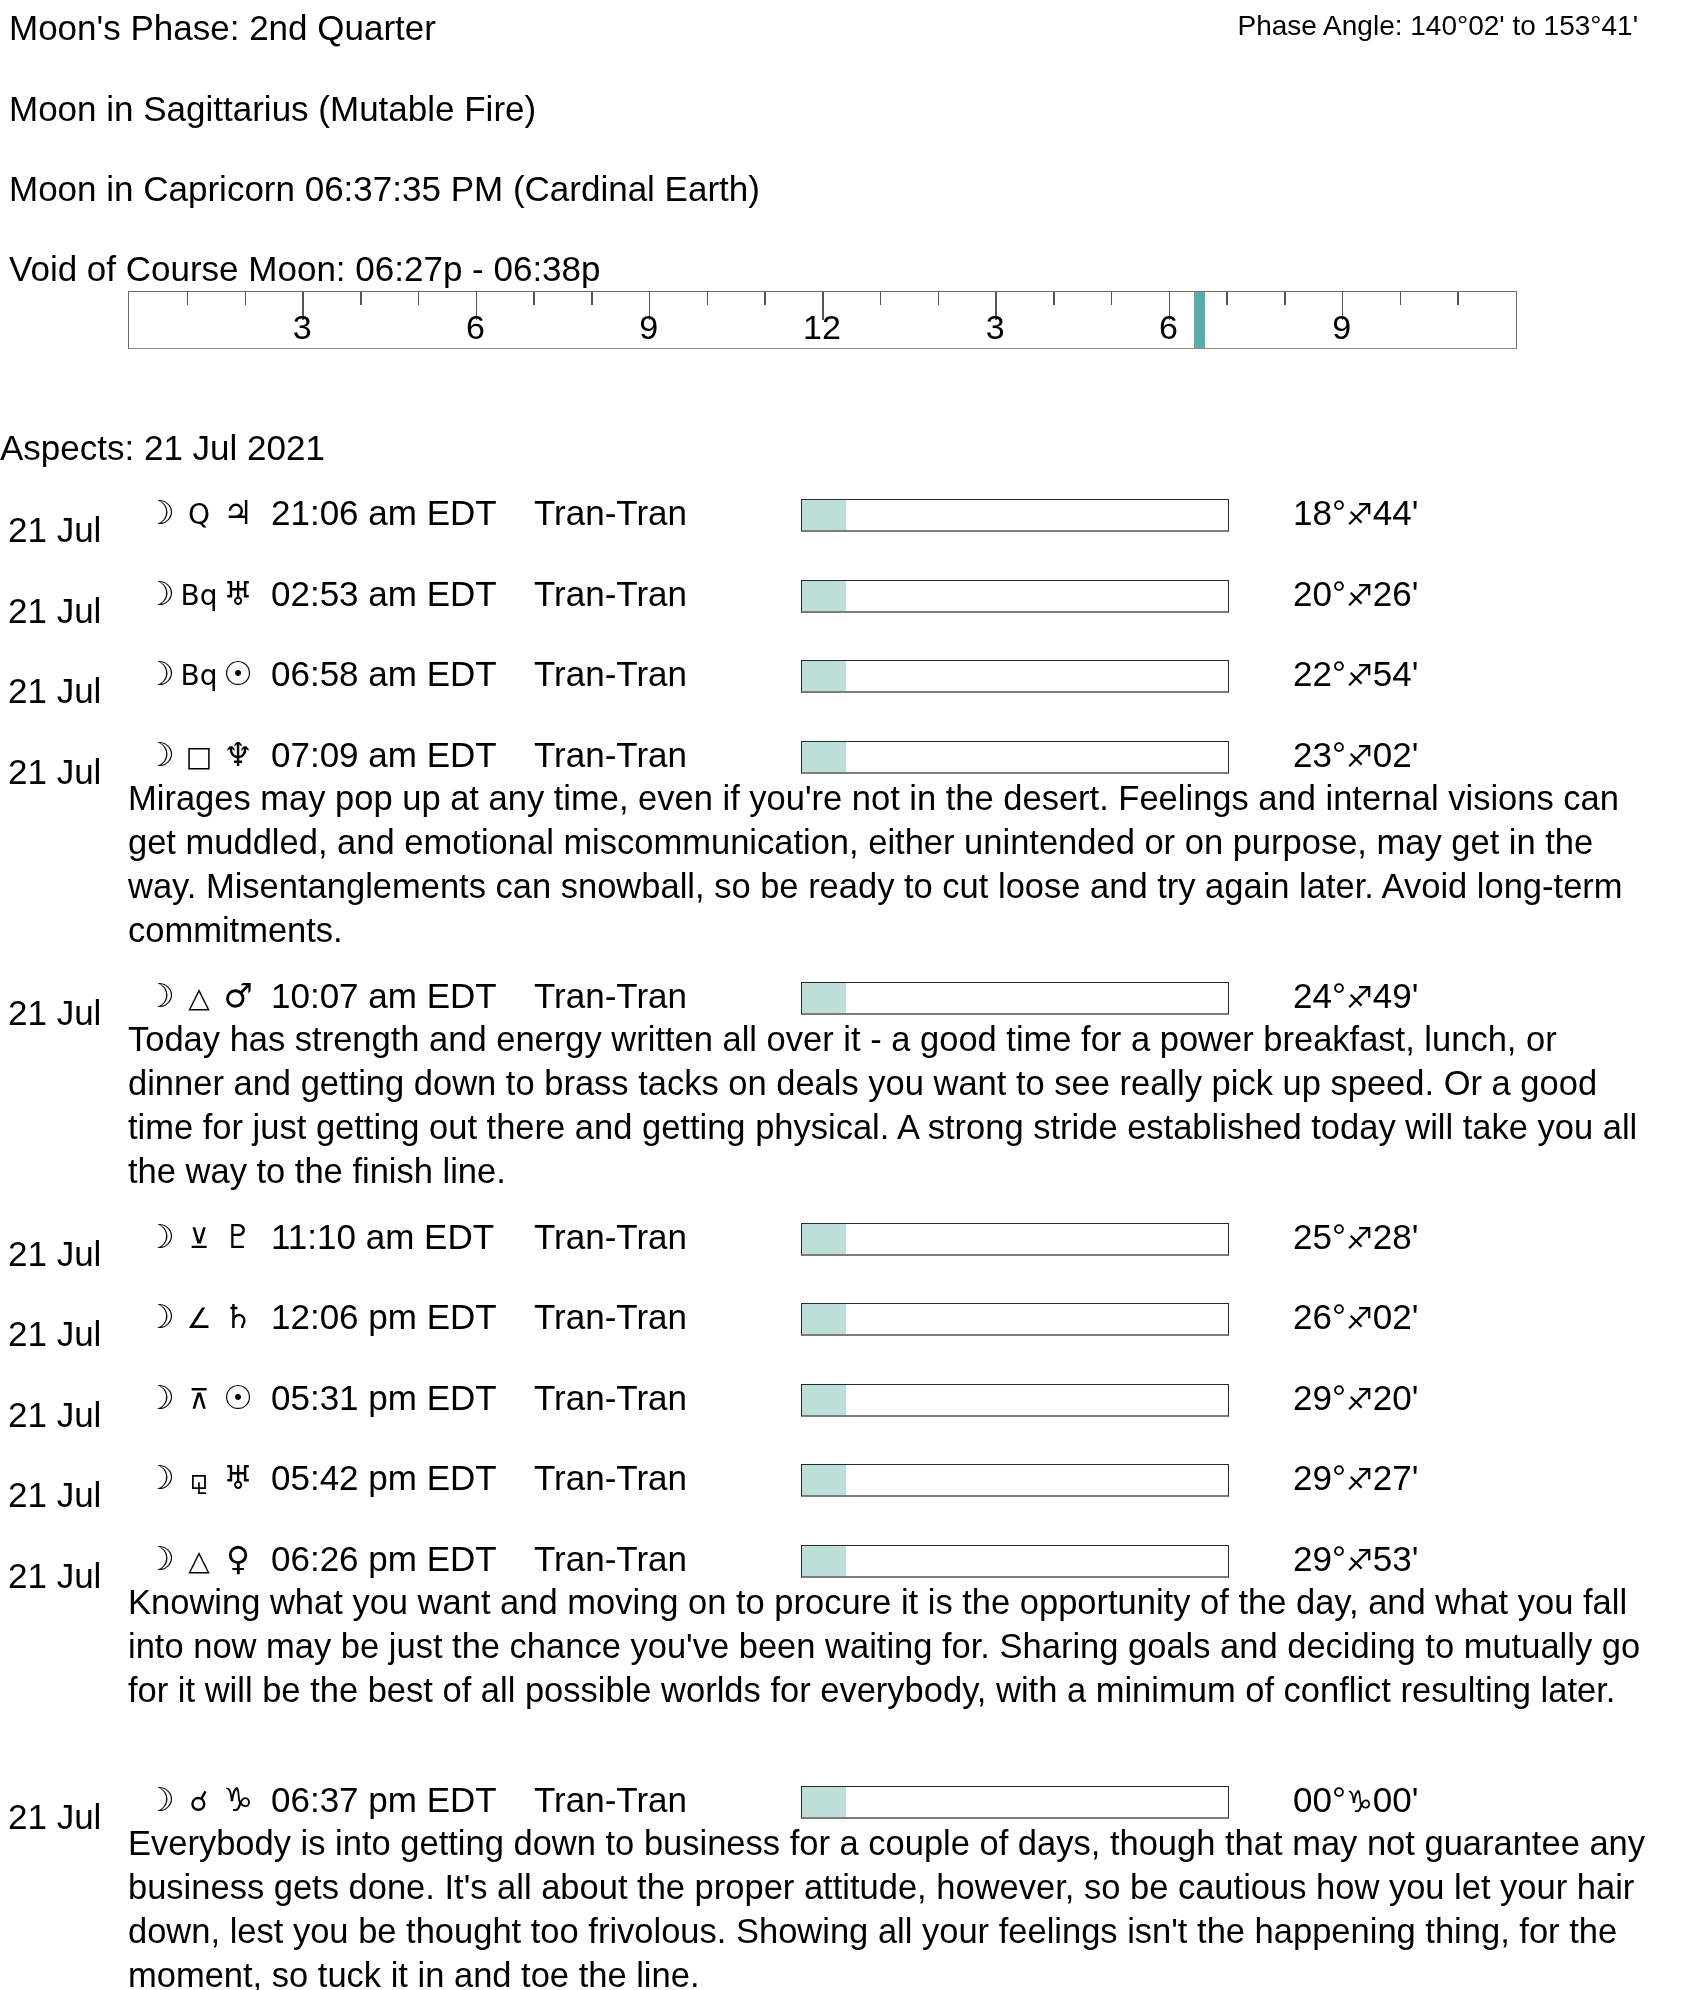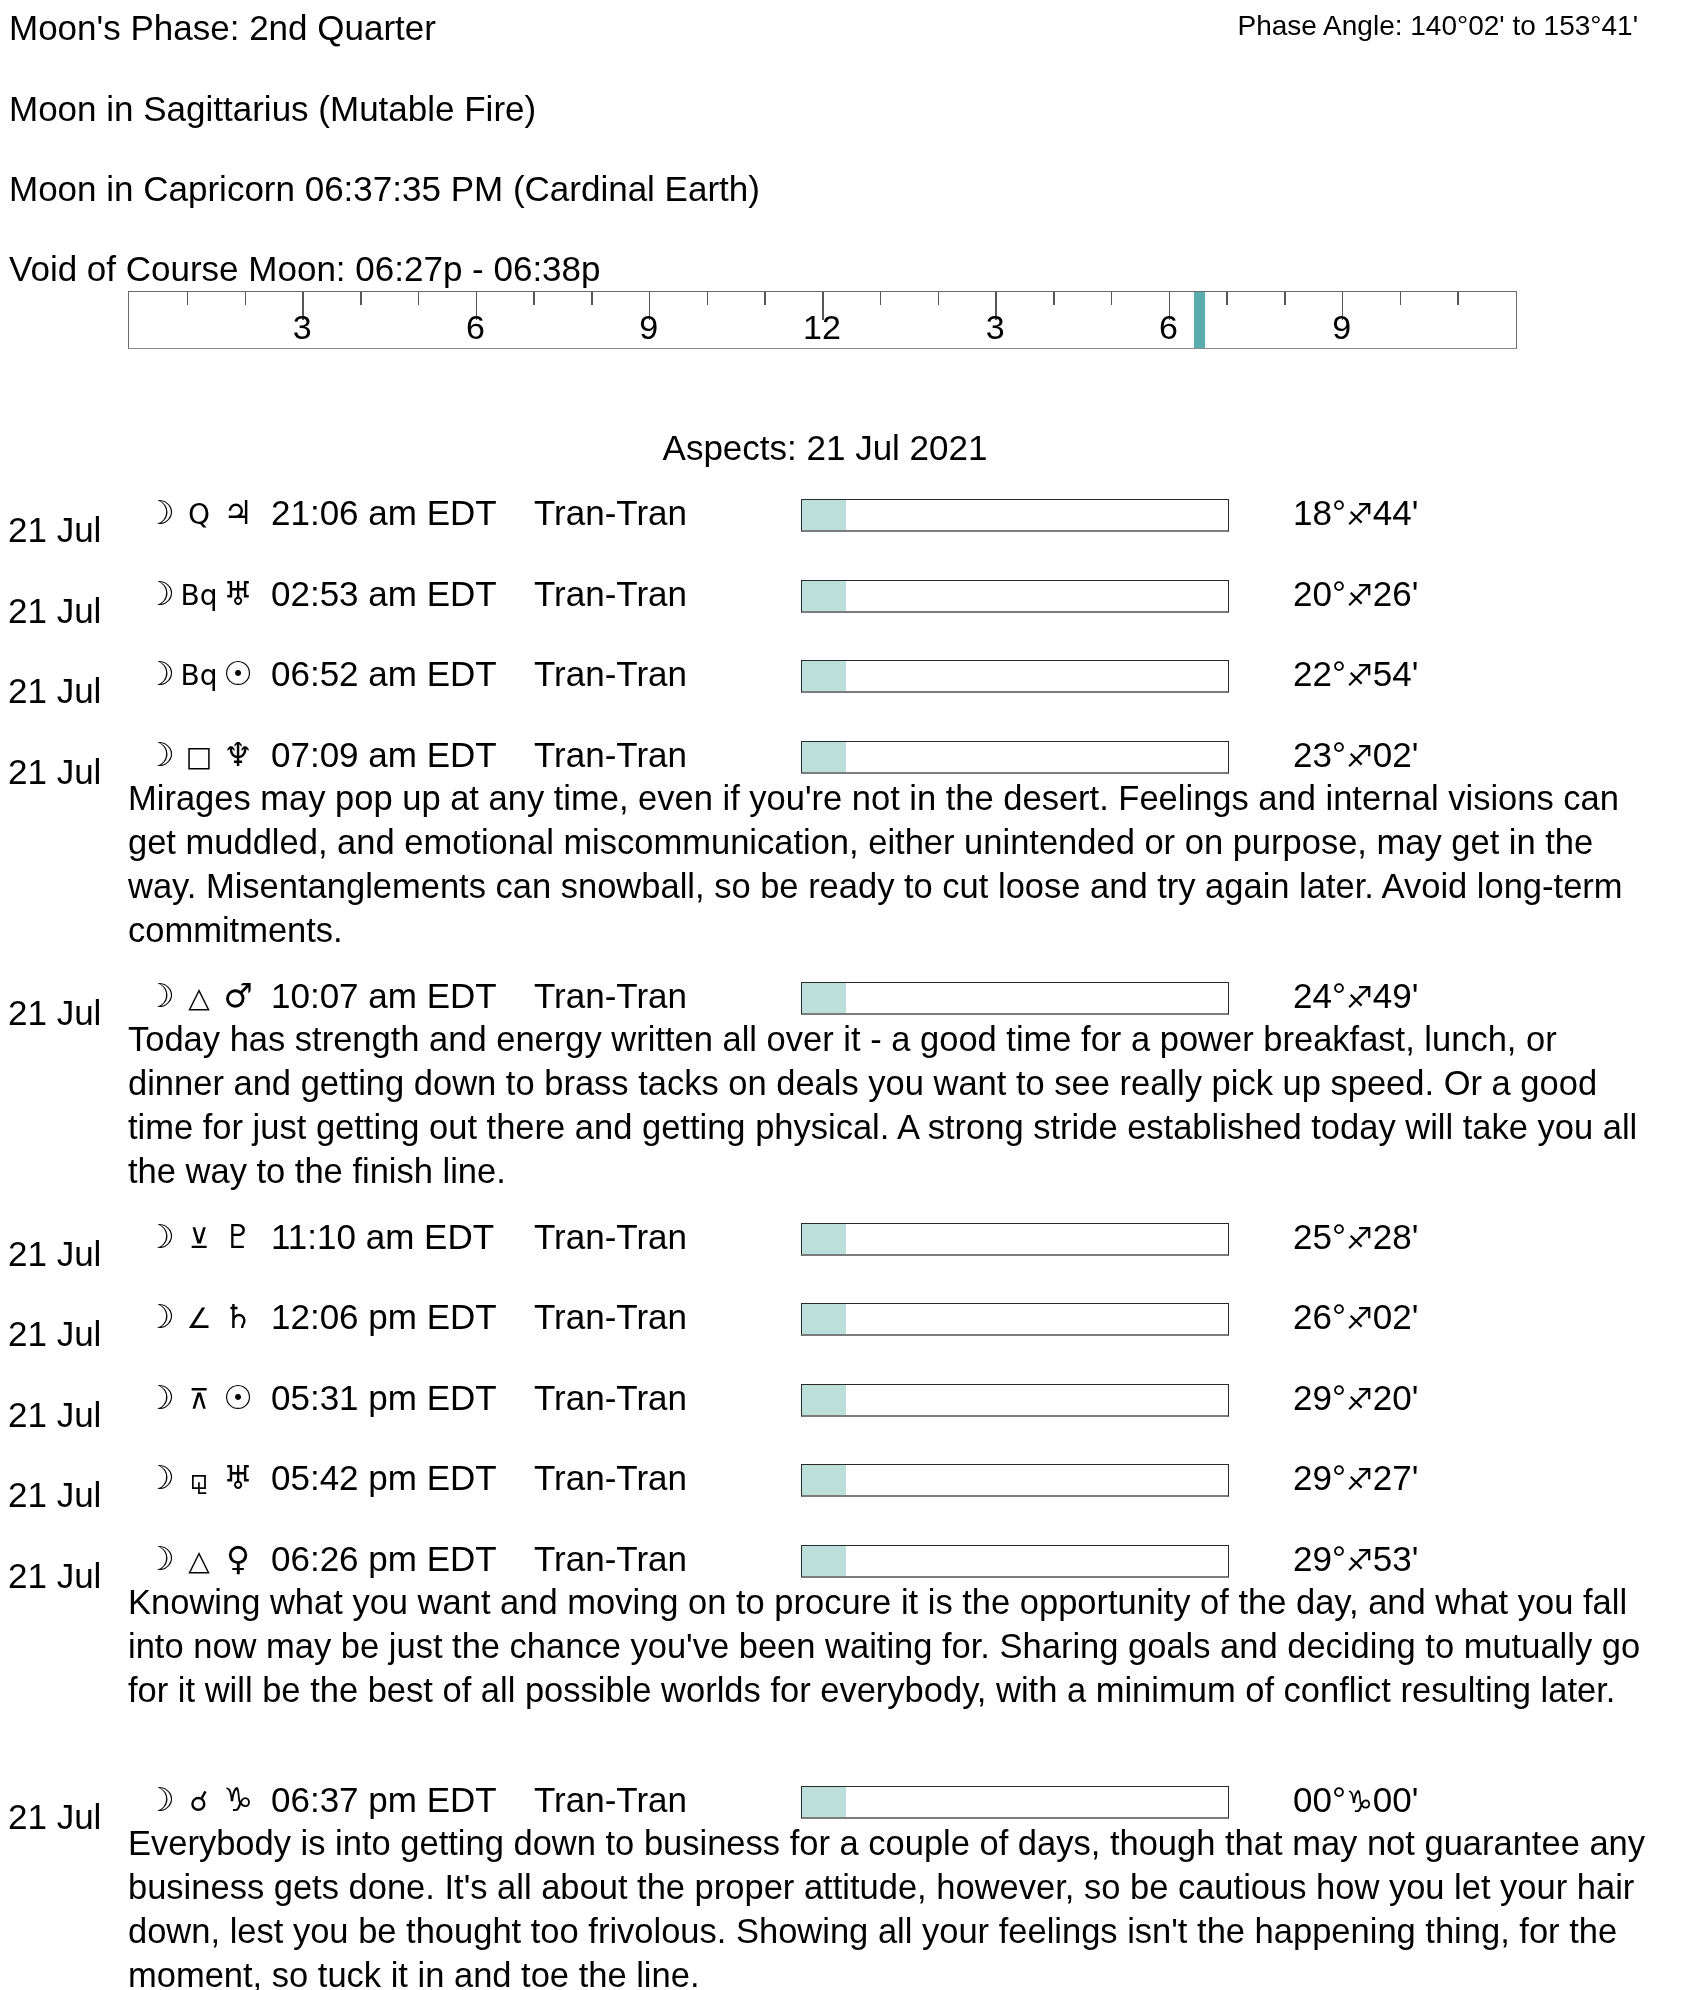--- a/index.html
+++ b/index.html
@@ -7,21 +7,21 @@
          font-family:"Liberation Sans", sans-serif; color:#000; }
   .abs { position:absolute; white-space:nowrap; }
   .hdr { font-size:35px; left:9px; }
   .phase-angle { font-size:28px; right:50px; top:10px; }
   .ruler { position:absolute; left:128px; top:291px; width:1389px; height:58px;
            border:1.5px solid #6b6b6b; border-bottom-color:#8a8a8a; box-sizing:border-box; background:#fff; }
   .tick { position:absolute; top:0; width:1.5px; background:#555; height:13px; }
   .tick.major { height:28px; }
   .tick-label { position:absolute; top:16px; font-size:34px; transform:translateX(-50%); }
   .void-mark { position:absolute; top:0; bottom:0; background:#5aadad; }
-  .aspects-title { font-size:35px; left:0; width:1650px; text-align:center; top:428px; }
+  .aspects-title { font-size:35px; left:0; width:1650px; top:428px; }
   .row { position:absolute; left:0; width:1688px; height:46px; }
   .row .date { position:absolute; left:8px; font-size:35px; top:17px; }
   .row .glyphs { position:absolute; left:140px; top:0; font-size:33px; font-family:"DejaVu Sans", sans-serif; }
   .row .glyphs span { display:inline-block; text-align:center; }
   .g1 { width:40px; }
   .g2 { width:38px; font-size:28px; }
   .g3 { width:40px; }
   .row .time { position:absolute; left:271px; font-size:35px; top:0; }
   .row .ttype { position:absolute; left:534px; font-size:35px; top:0; }
   .row .bar { position:absolute; left:801px; top:6px; width:428px; height:33px;
@@ -93,21 +93,21 @@
       <span class="time">02:53 am EDT</span>
       <span class="ttype">Tran-Tran</span>
       <div class="bar">
         <div class="fill" style="width:44px;background:#bcdfda"></div>
       </div>
       <span class="deg"><span>20°</span><span class="sign">♐</span><span>26'</span></span>
     </div>
     <div class="row" style="top: 654px;">
       <span class="date">21 Jul</span>
       <span class="glyphs"><span class="g1">☽</span><span class="g2">Bq</span><span class="g3">☉</span></span>
-      <span class="time">06:52 am EDT</span>
+      <span class="time">06:58 am EDT</span>
       <span class="ttype">Tran-Tran</span>
       <div class="bar">
         <div class="fill" style="width:44px;background:#bcdfda"></div>
       </div>
       <span class="deg"><span>22°</span><span class="sign">♐</span><span>54'</span></span>
     </div>
     <div class="row" style="top: 734.5px;">
       <span class="date">21 Jul</span>
       <span class="glyphs"><span class="g1">☽</span><span class="g2">□</span><span class="g3">♆</span></span>
       <span class="time">07:09 am EDT</span>

